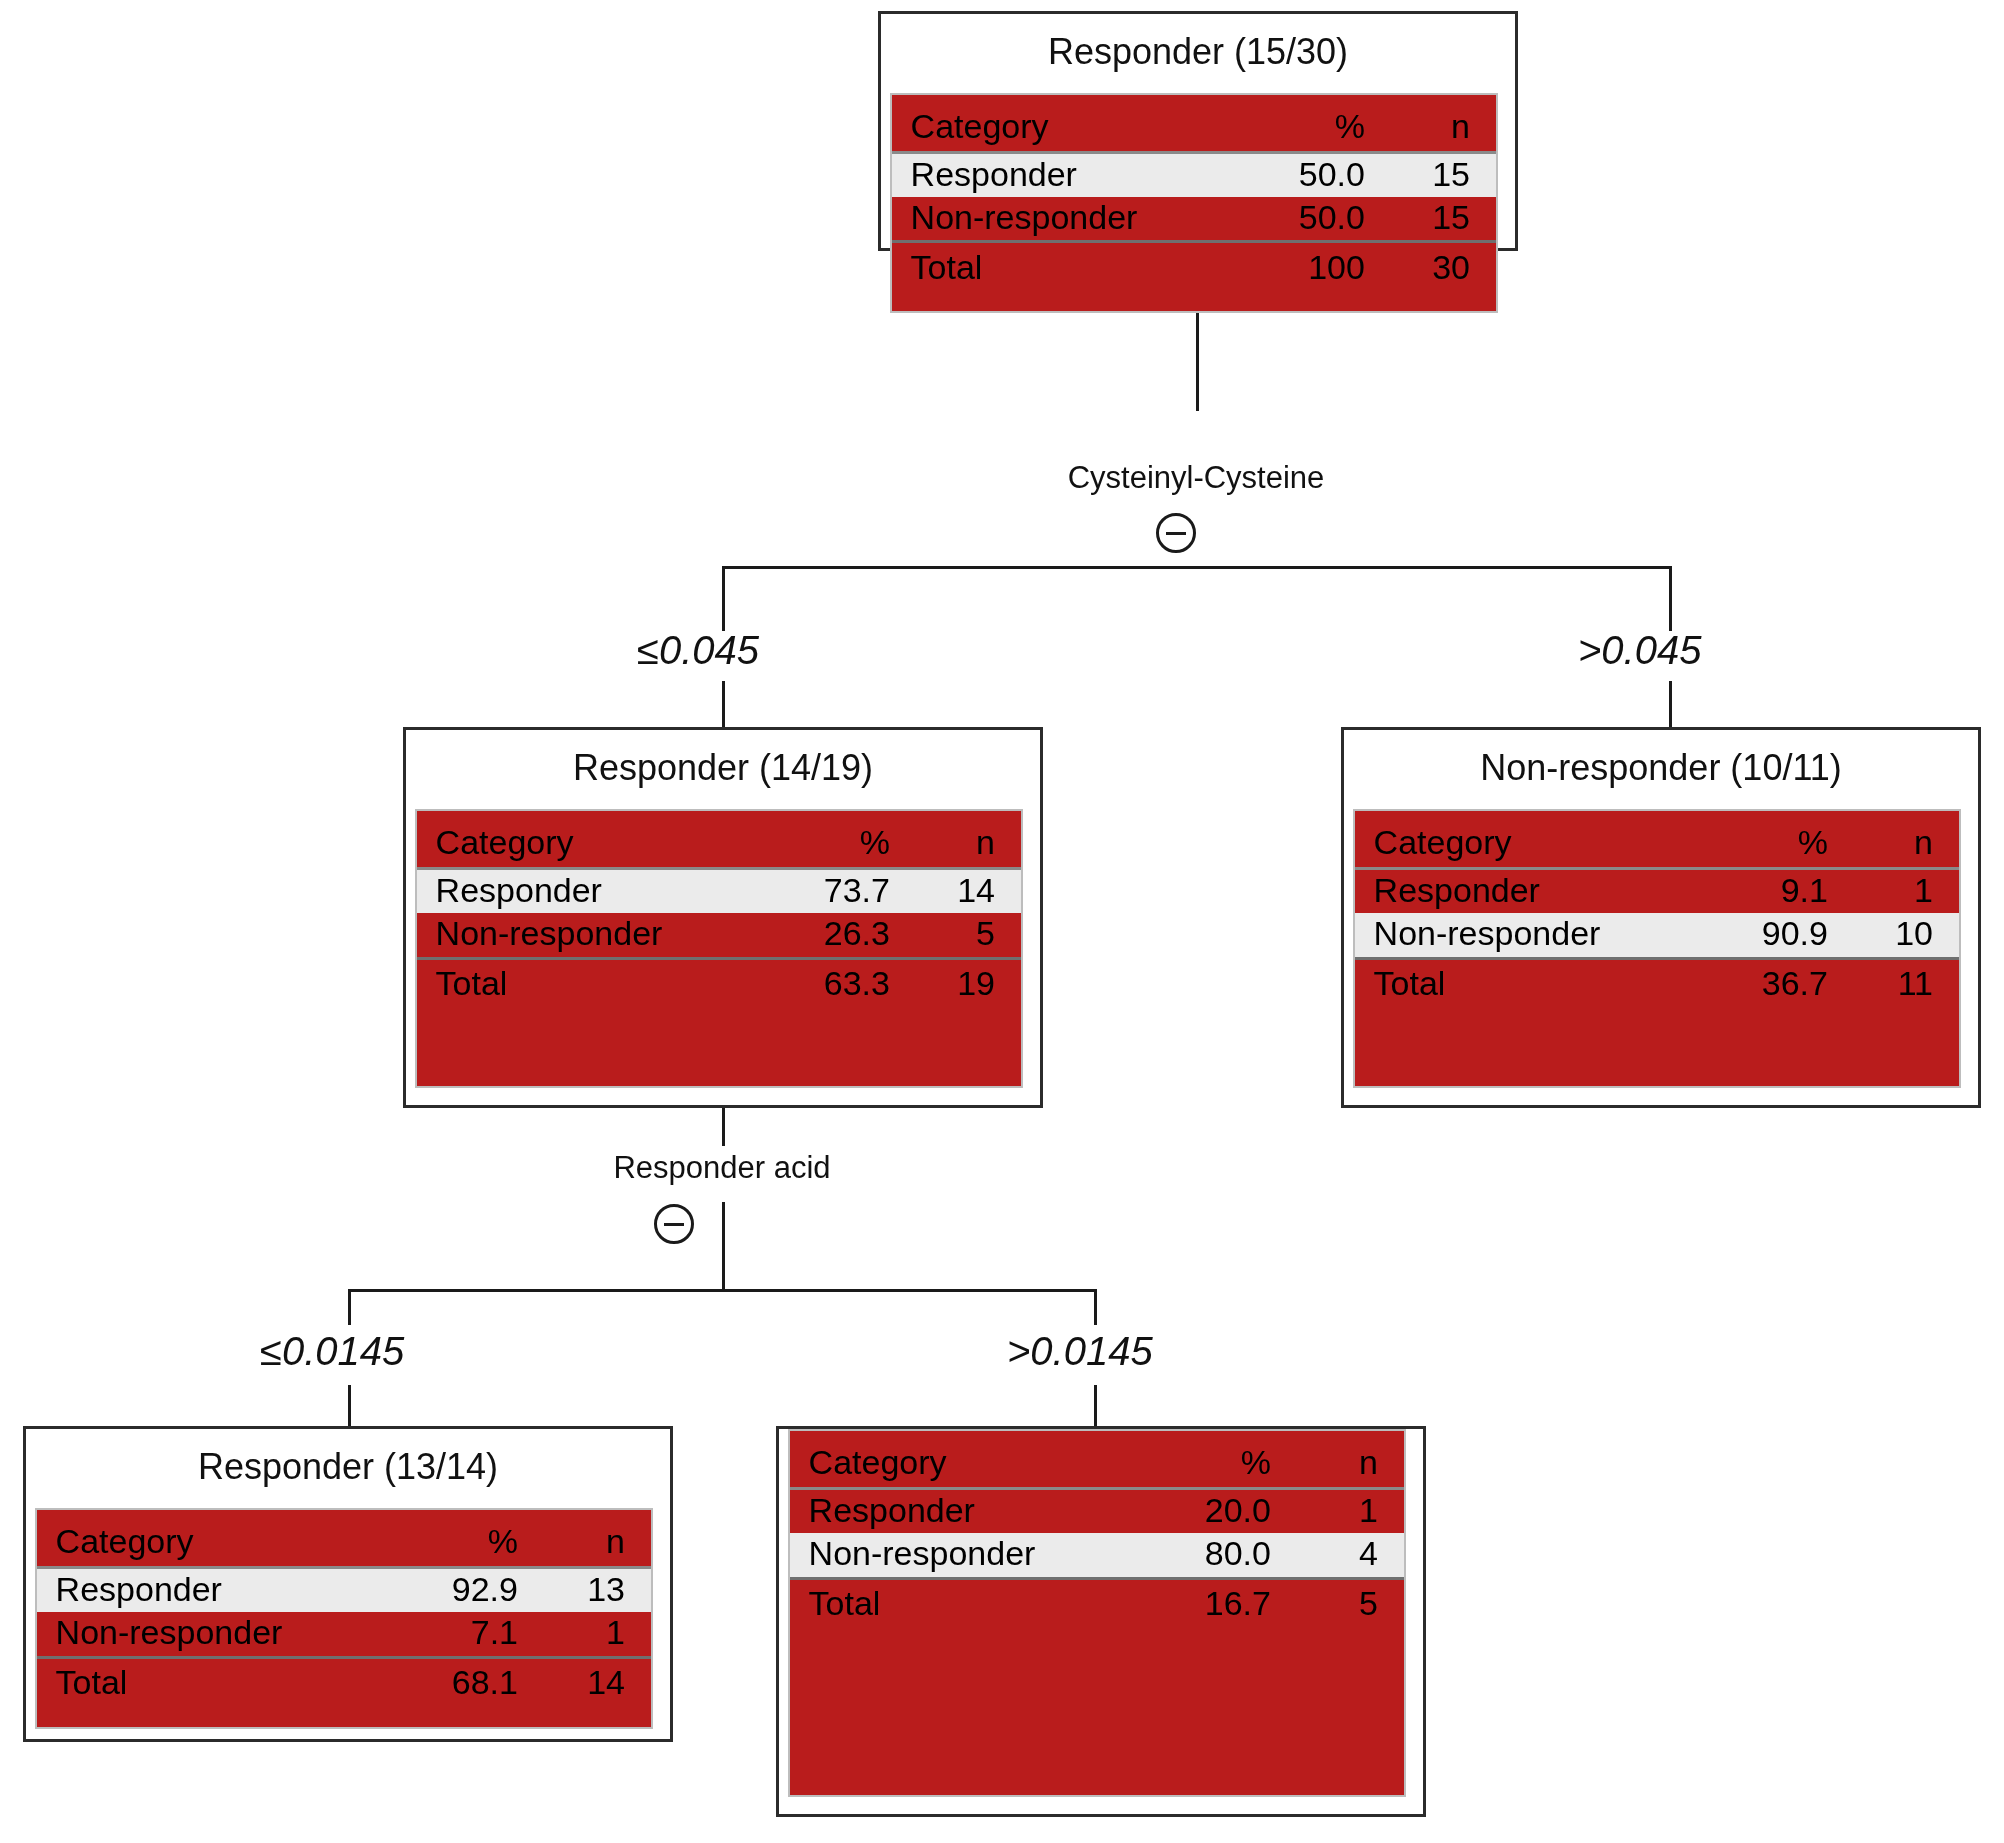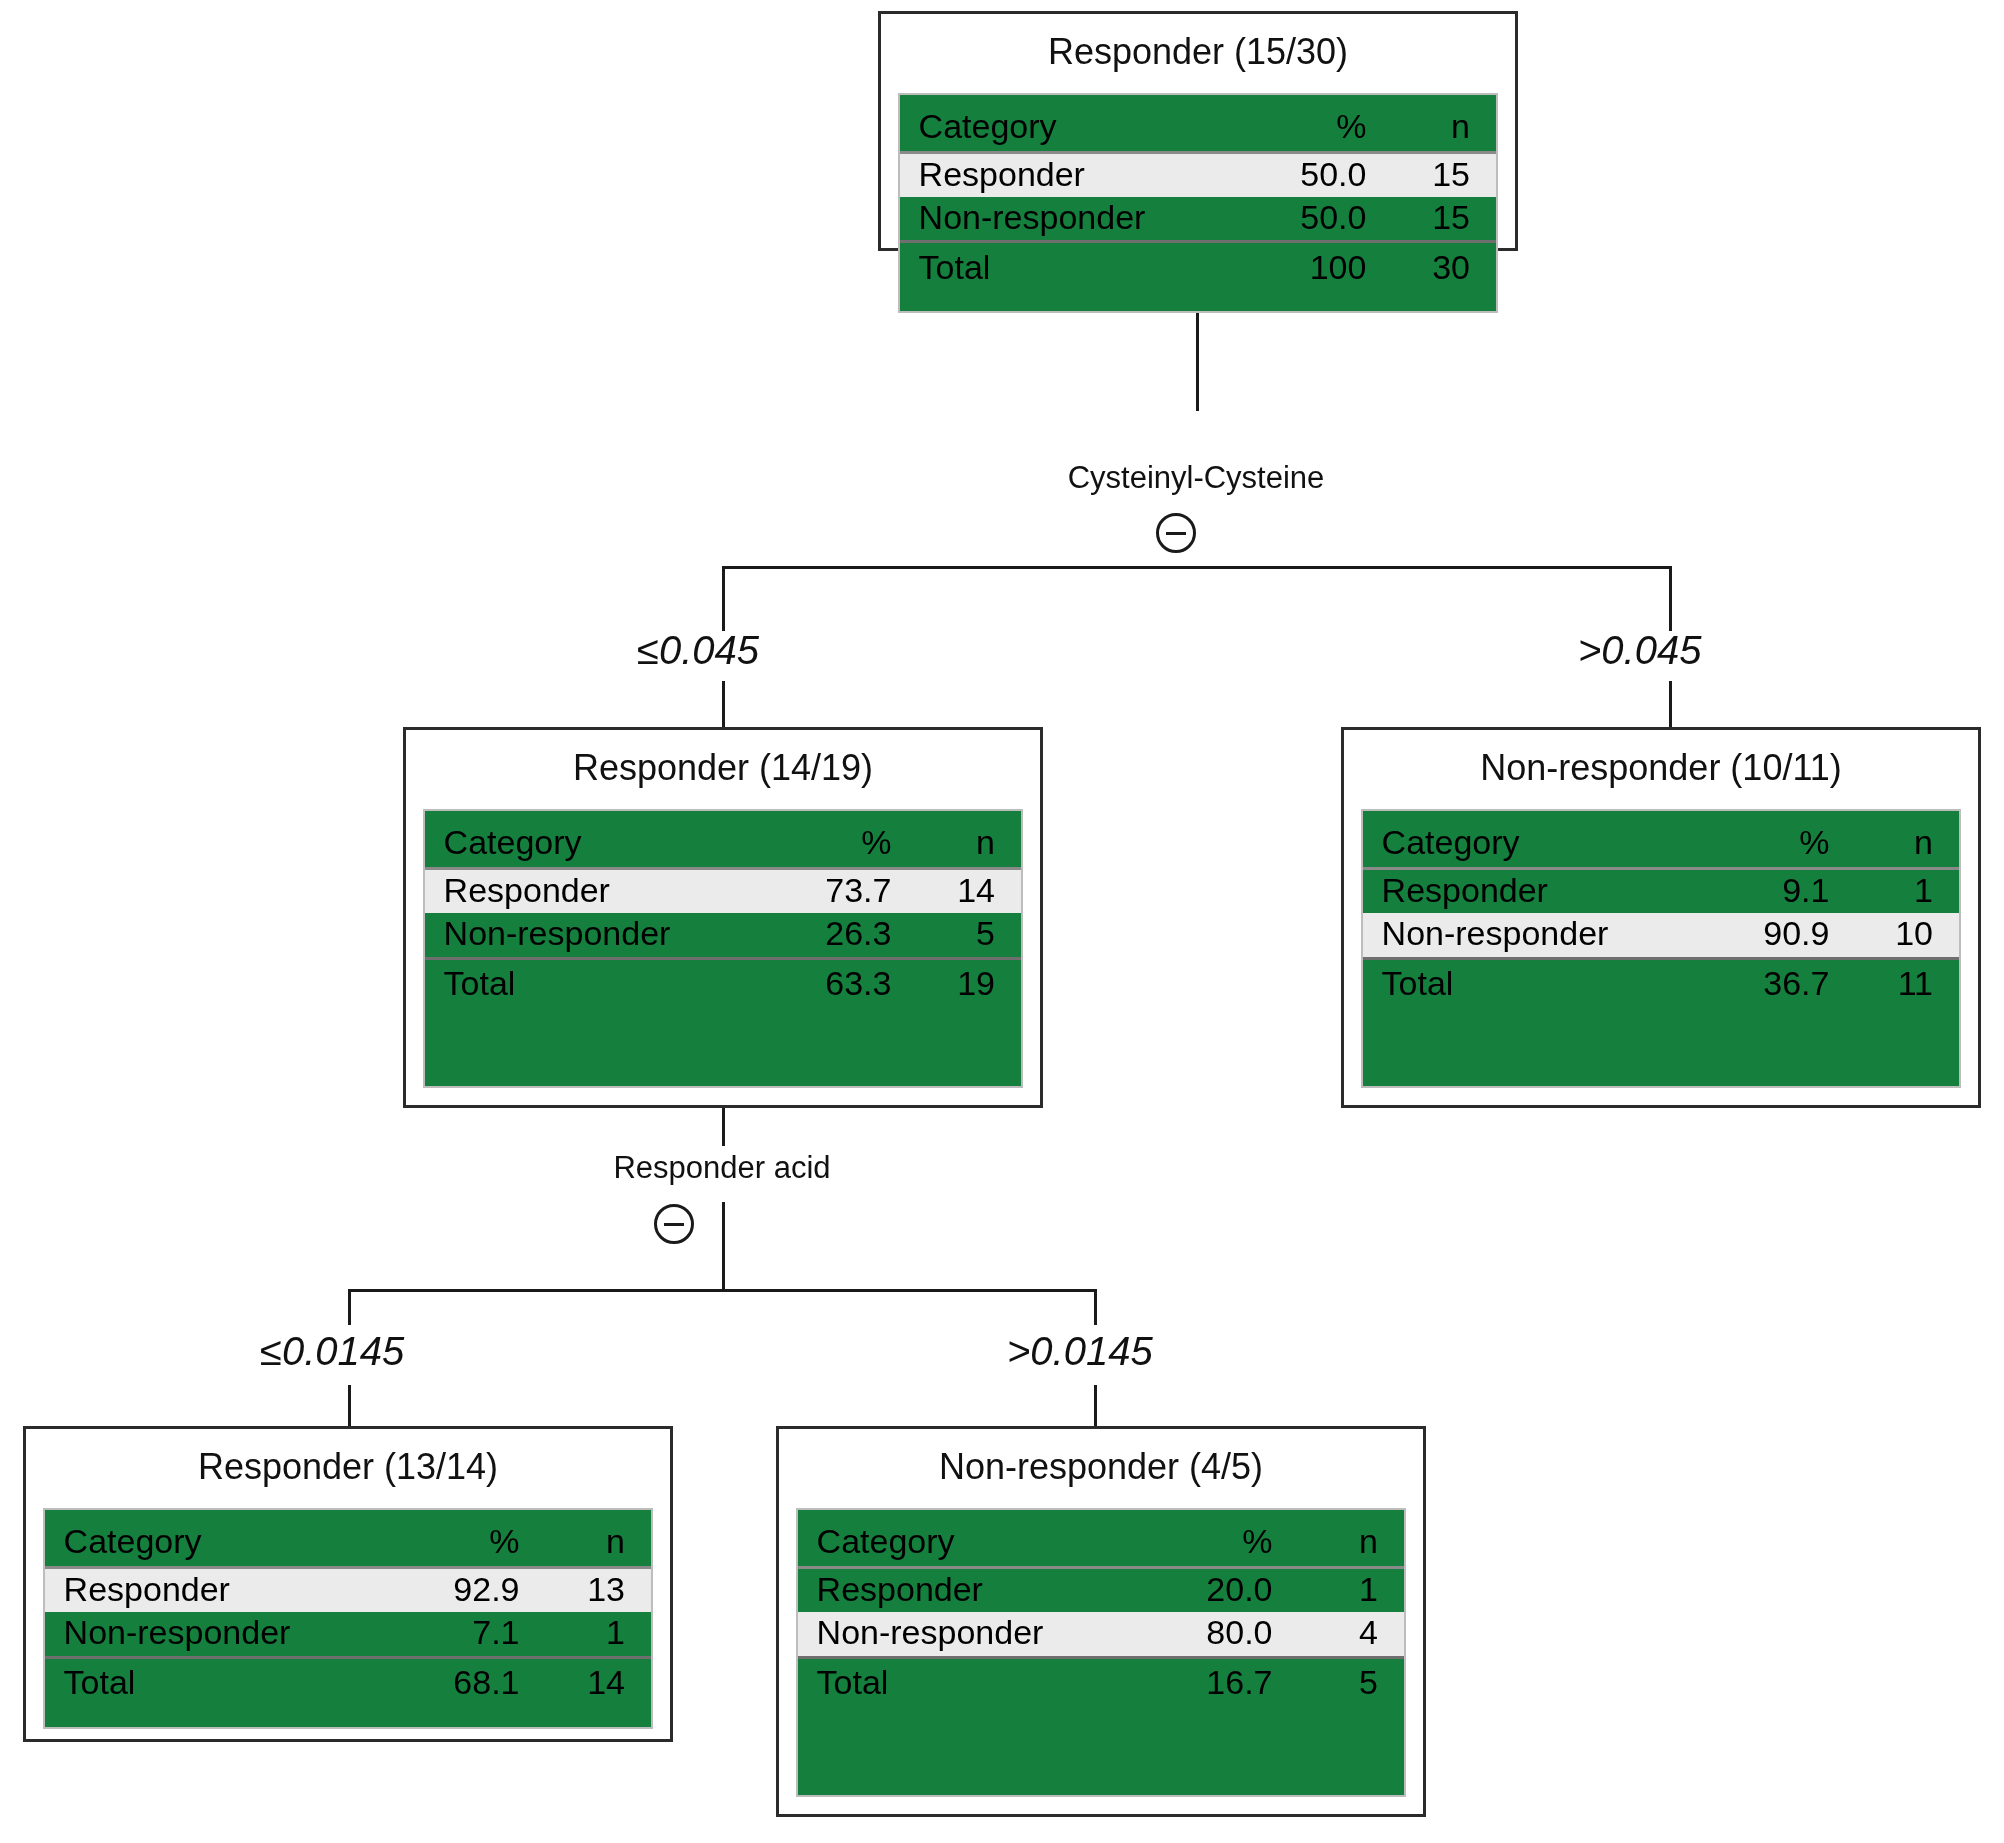--- a/index.html
+++ b/index.html
@@ -22,22 +22,22 @@
     text-align:center;
     font-size:36px;
     line-height:1.0;
     padding:20px 7.7px 23px 7.7px;
     color:#111;
     white-space:nowrap;
     border-radius:32px;
   }
   .node-table-wrap{
     border:2.3px solid #bdbdbd;
-    background:#15803d;
-    margin:0 17px 17px 17px;
+    background:#b91c1c;
+    margin:0 17px 17px 9px;
     padding:10.8px 0 21.7px 0;
     box-sizing:border-box;
     flex:1;
   }
   table.stats{
     width:100%;
     border-collapse:collapse;
     font-size:34px;
     table-layout:fixed;
   }
@@ -234,21 +234,20 @@
         <td class="c-cat">Total</td>
         <td class="c-pct">68.1</td>
         <td class="c-n">14</td>
       </tr>
     </tbody>
       </table>
   </div>
 </div>
 
 <div class="node" style="left:776px;top:1426px;width:650px;height:391px;">
-  <div class="node-title">Non-responder (4/5)</div>
   <div class="node-table-wrap">
     <table class="stats">
       <tbody>
           <tr class="hdr">
         <th class="c-cat">Category</th>
         <th class="c-pct">%</th>
         <th class="c-n">n</th>
       </tr>
       <tr>
         <td class="c-cat">Responder</td>

